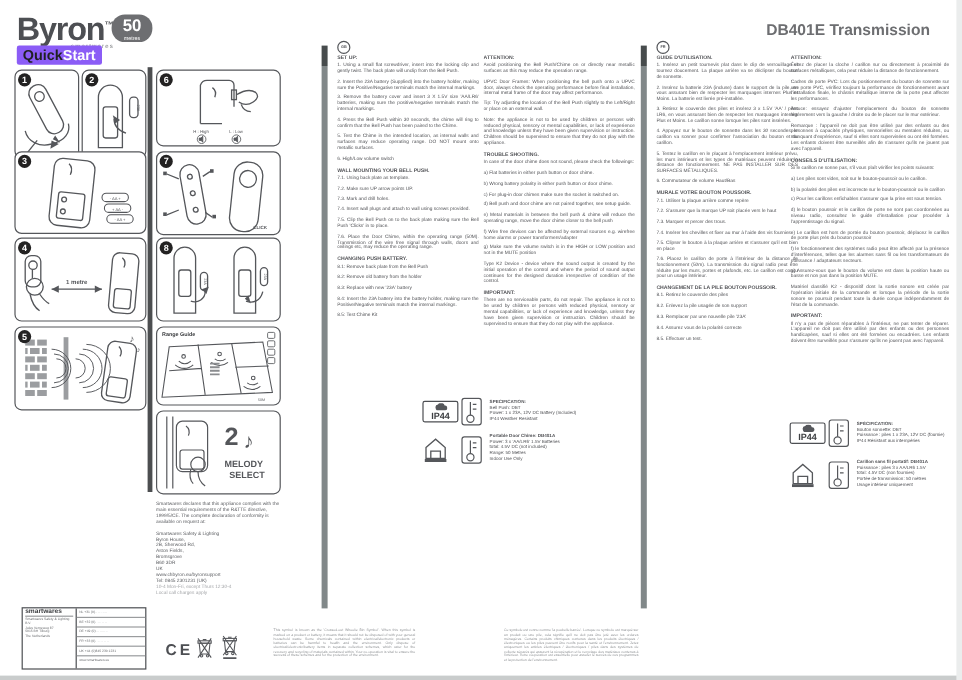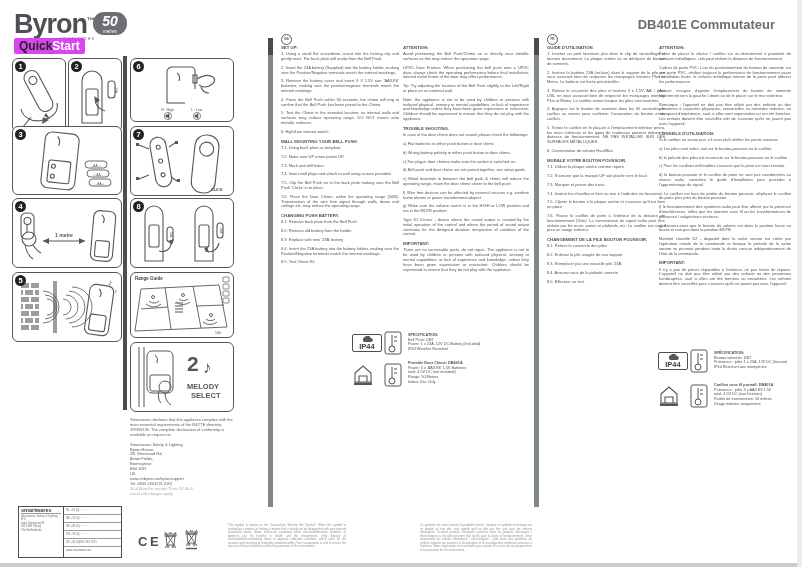--- a/index.html
+++ b/index.html
@@ -3,25 +3,25 @@
 <meta charset="utf-8">
 <style>
   html,body{margin:0;padding:0;background:#e9eaea;}
   .page{position:relative;width:802px;height:567px;background:#ffffff;overflow:hidden;
         font-family:"Liberation Sans", sans-serif;color:#54565a;}
   .abs{position:absolute;}
   
   .brand{font-weight:bold;font-size:27px;letter-spacing:-1px;color:#4d4f53;line-height:26px;}
   .brand sup{font-size:8px;letter-spacing:0;}
   .brand-sub{font-size:5px;color:#76787c;letter-spacing:1px;}
-  .badge50{background:#6d6e71;color:#fff;text-align:center;border-radius:11px;font-style:italic;}
+  .badge50{background:#6d6e71;color:#fff;text-align:center;border-radius:11px;}
   .badge50 .n{font-weight:bold;font-size:14px;line-height:15px;}
   .badge50 .u{font-size:4.5px;line-height:5px;}
   .title{font-weight:bold;font-size:13px;color:#6d6e71;}
-  .qs-box{background:#d946ef;border-radius:2px;font-weight:bold;font-size:12px;line-height:16px;padding:0 5px;}
+  .qs-box{background:#8b5cf6;border-radius:2px;font-weight:bold;font-size:12px;line-height:16px;padding:0 5px;}
   .qs-box .q{color:#1f2022;}.qs-box .s{color:#ffffff;}
   
   .roundel{width:9px;height:9px;border:1px solid #54565a;border-radius:50%;
            font-size:3.2px;line-height:9px;text-align:center;font-weight:bold;color:#54565a;}
   
   .vbar{background:#818889;}
   .vbar-cap{background:#474c4d;}
   .vbar-dark{background:#4c4e50;}
   
   .dbox{border:1.3px solid #55575b;border-radius:6px;background:#fff;}
@@ -61,21 +61,21 @@
 <div class="page">
 
   <div class="abs" style="left:14px;top:8px;">
     <span class="brand"><span>Byron</span><sup>™</sup></span>
     <div class="brand-sub" style="text-align:right;margin-top:-2px;">smartwares</div>
   </div>
   <div class="abs badge50" style="left:93px;top:12px;width:34px;height:23px;">
     <div class="n" style="margin-top:2px;">50</div>
     <div class="u">metres</div>
   </div>
-  <div class="abs title" style="right:27px;top:17px;">DB401E Commutateur</div>
+  <div class="abs title" style="right:27px;top:17px;">DB401E Transmission</div>
   <div class="abs qs-box" style="left:14px;top:38px;height:16px;">
     <span class="q">Quick</span><span class="s">Start</span>
   </div>
 
   <div class="abs roundel" style="left:281px;top:34px;">GB</div>
   <div class="abs roundel" style="left:547px;top:34px;">FR</div>
 
   <div class="abs vbar-dark" style="left:123px;top:56px;width:4px;height:354px;"></div>
   <div class="abs vbar-cap" style="left:268px;top:38px;width:5px;height:17px;"></div>
   <div class="abs vbar" style="left:268px;top:55px;width:5px;height:452px;"></div>

